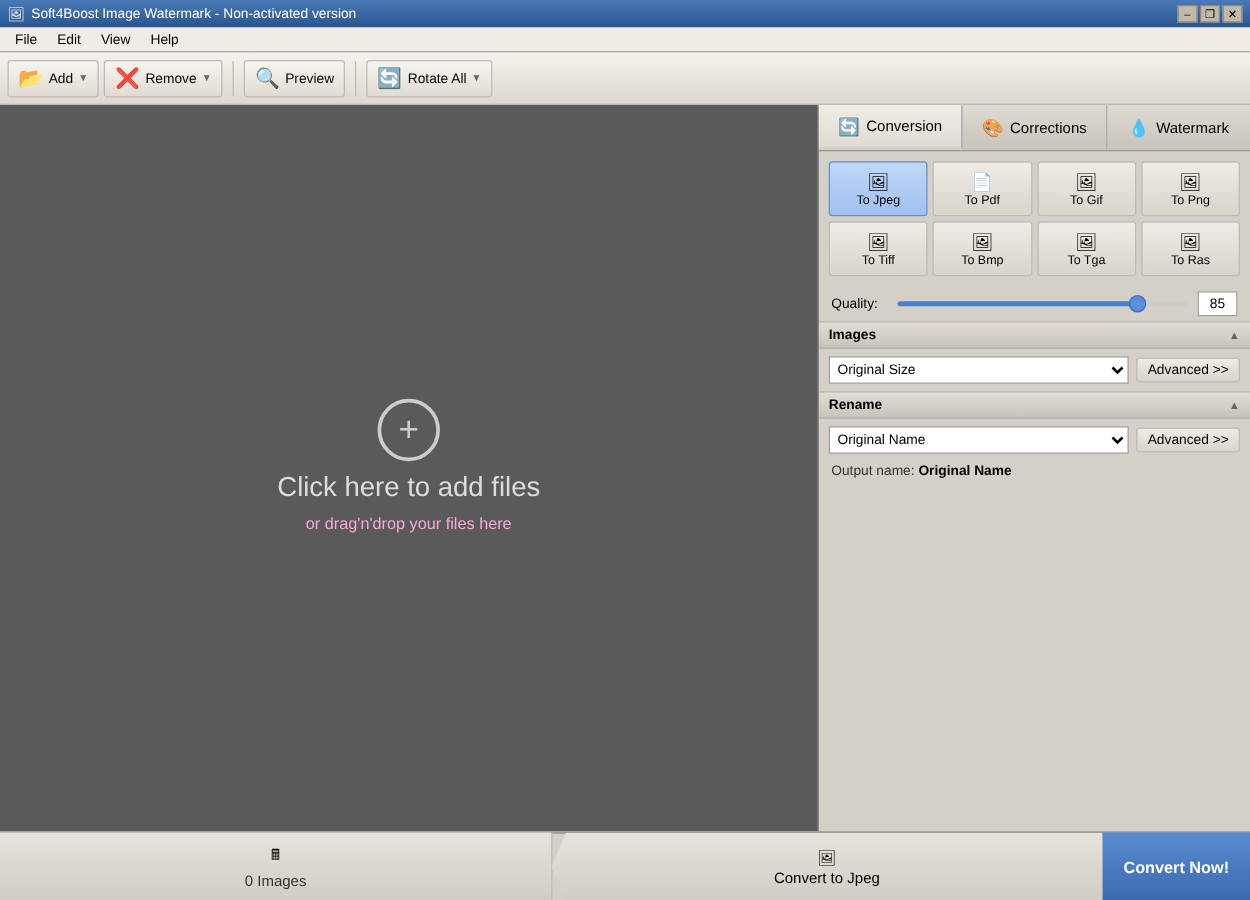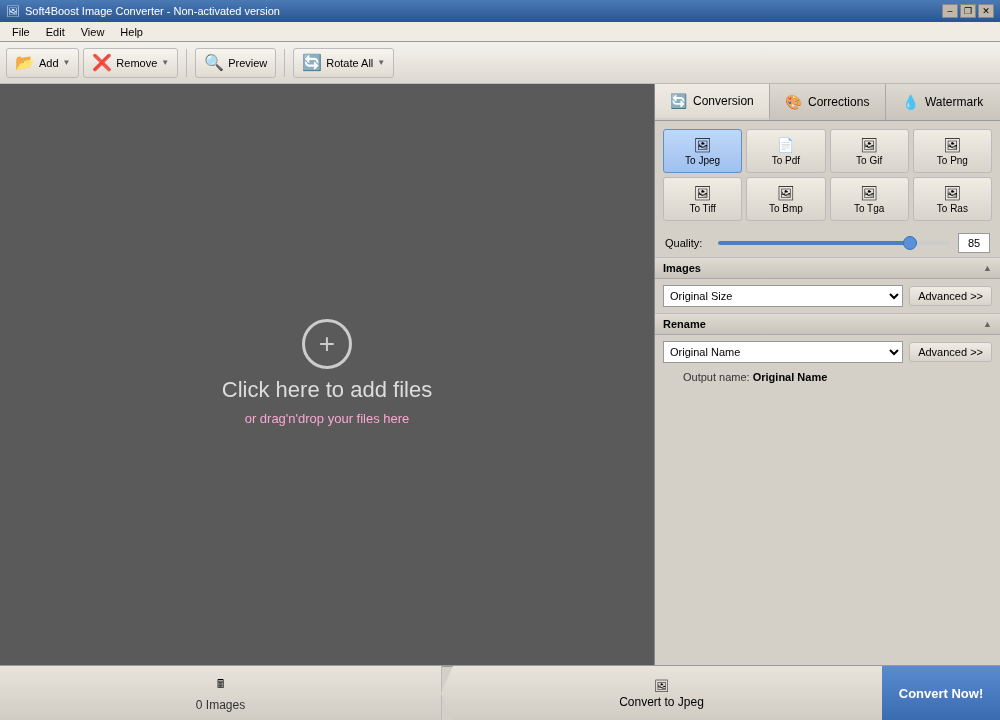--- a/index.html
+++ b/index.html
@@ -270,21 +270,20 @@
       cursor: pointer;
       font-size: 11px;
       white-space: nowrap;
     }
 
     
     #output-name-row {
       padding: 2px 10px 6px;
       font-size: 11px;
       color: #333;
-      margin-left: 18px;
     }
     #output-name-row strong { color: #000; }
 
     
     #bottom-bar {
       position: fixed;
       bottom: 0;
       left: 0;
       right: 0;
       height: 55px;
@@ -334,21 +333,21 @@
     }
 
     .tab-icon { font-size: 14px; }
   </style>
 </head>
 <body>
 
 <div id="title-bar">
   <div id="title-bar-left">
     <span>🖼</span>
-    <span>Soft4Boost Image Converter - Non-activated version</span>
+    <span>Soft4Boost Image Watermark - Non-activated version</span>
   </div>
   <div id="title-bar-controls">
     <div class="title-btn">–</div>
     <div class="title-btn">❐</div>
     <div class="title-btn">✕</div>
   </div>
 </div>
 
 <div id="menu-bar">
   <span class="menu-item">File</span>

